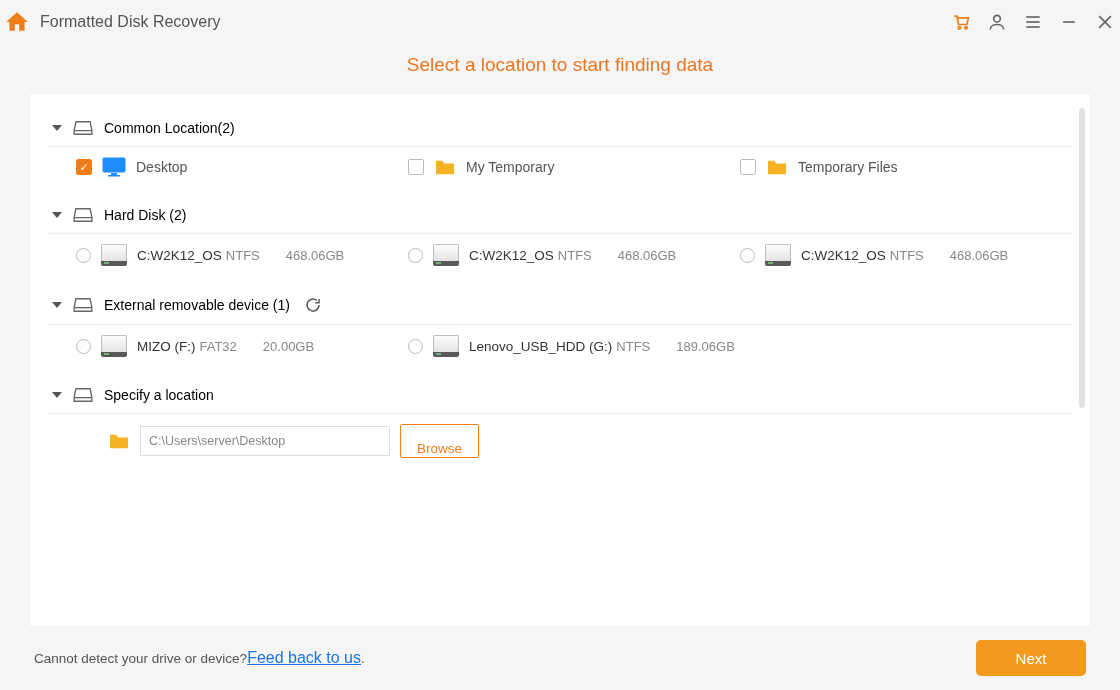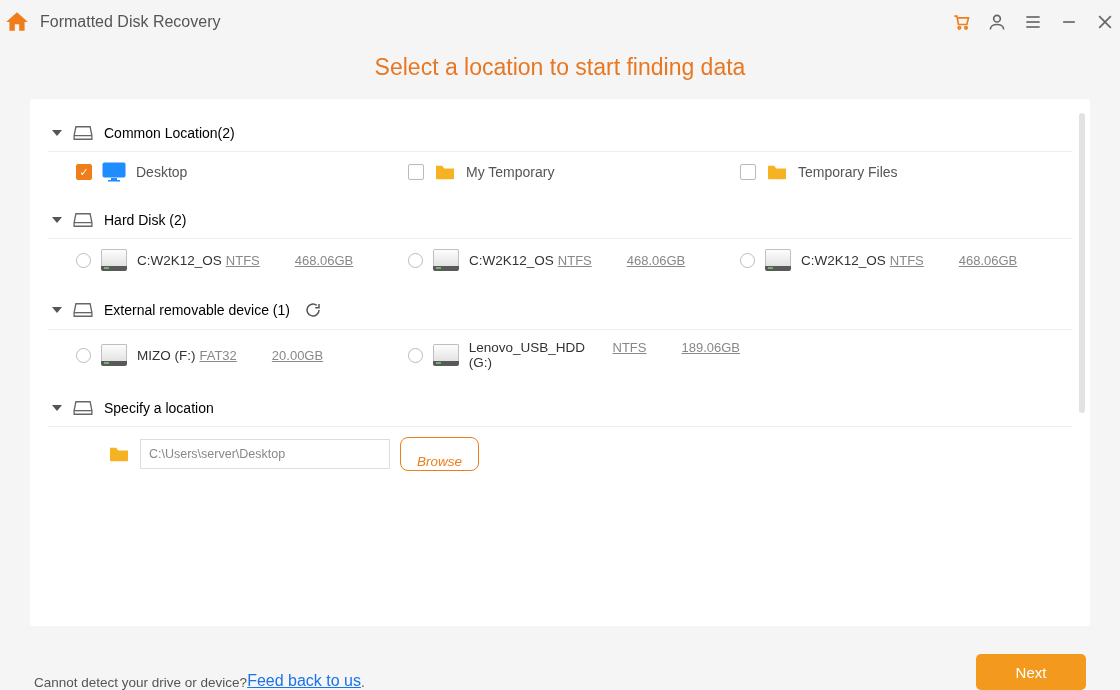--- a/index.html
+++ b/index.html
@@ -9,21 +9,21 @@
 .titlebar { height: 44px; display: flex; align-items: center; padding: 0 4px; }
 .home-btn { width: 26px; height: 26px; margin-right: 10px; cursor: pointer; }
 .home-btn svg { width: 100%; height: 100%; }
 .title-text { font-size: 16px; color: #555; font-weight: 400; }
 .title-spacer { flex: 1; }
 .titlebar-icons { display: flex; gap: 14px; align-items: center; }
 .tb-icon { width: 22px; height: 22px; cursor: pointer; display: flex; align-items: center; justify-content: center; }
 .tb-icon svg { width: 20px; height: 20px; stroke: #666; }
 
 
-.heading { text-align: center; font-size: 23px; color: #e87722; margin: 10px 0 18px 0; font-weight: 400; }
+.heading { text-align: center; font-size: 19px; color: #e87722; margin: 10px 0 18px 0; font-weight: 400; }
 
 
 .panel { background: #fff; margin: 0 30px; flex: 1; border-radius: 2px; position: relative; padding: 18px 18px 10px 18px; overflow: hidden; display:flex; }
 .panel-inner { flex:1; overflow:hidden; }
 .scrolltrack { position: absolute; right: 5px; top: 14px; bottom: 14px; width: 8px; background: transparent; }
 .scrollthumb { position:absolute; top:0; right:0; width:6px; height:300px; background:#e2e2e2; border-radius:3px; }
 
 .section-header { display: flex; align-items: center; gap: 10px; padding: 8px 4px; cursor: pointer; }
 .caret { width: 0; height: 0; border-left: 5px solid transparent; border-right: 5px solid transparent; border-top: 6px solid #555; }
 .disk-outline { width: 22px; height: 16px; }
@@ -43,32 +43,32 @@
 .monitor-ico svg { width:100%; height:100%; }
 .loc-label { color:#555; font-size:14px; }
 
 .drive-ico { width:26px; height:22px; display:flex; flex-direction:column; }
 .drive-top { flex:1; background:linear-gradient(#fdfdfd,#e3e3e3); border:1px solid #bfbfbf; border-bottom:none; border-radius:2px 2px 0 0;}
 .drive-bot { height:5px; background:#595959; border-radius:0 0 2px 2px; position:relative;}
 .drive-bot::after{content:"";position:absolute;left:3px;top:1px;width:5px;height:2px;background:#6db56d;}
 
 .drive-infos { display:flex; gap:4px; }
 .drive-name { color:#333; font-size:13.5px; }
-.drive-sub { color:#888; font-size:13px; display:flex; gap:35px;text-decoration:underline; }
+.drive-sub { color:#888; font-size:13px; display:flex; gap:26px; }
 .row-space { margin-bottom: 22px; }
 
 .refresh-ico { width:18px; height:18px; margin-left:4px; cursor:pointer;}
 .refresh-ico svg{width:100%;height:100%;}
 
 .specify-row { display:flex; align-items:center; gap:10px; padding-left:60px;}
 .path-input { width:250px; height:30px; border:1px solid #ddd; padding:0 8px; font-size:12.5px; color:#888; }
-.browse-btn { height:30px; padding:16px 16px; border:1px solid #ef7e1a; background:#fff; color:#ef7e1a; font-size:13.5px; cursor:pointer; border-radius:8px;font-style:italic;}
-
-
-.footer { height:64px; display:flex; align-items:flex-end; padding:0 34px;}
+.browse-btn { height:30px; padding:16px 16px; border:1px solid #ef7e1a; background:#fff; color:#ef7e1a; font-size:13.5px; cursor:pointer; border-radius:2px;}
+
+
+.footer { height:64px; display:flex; align-items:center; padding:0 34px;}
 .foot-text { color:#555; font-size:13.5px; }
 .foot-link { color:#1a73e8; text-decoration:underline; cursor:pointer; }
 .foot-spacer { flex:1; }
 .next-btn { background:#f39a1e; color:#fff; border:none; height:36px; width:110px; font-size:15px; cursor:pointer; border-radius:5px;}
 </style>
 </head>
 <body>
 
 <div class="titlebar">
   <div class="home-btn">

